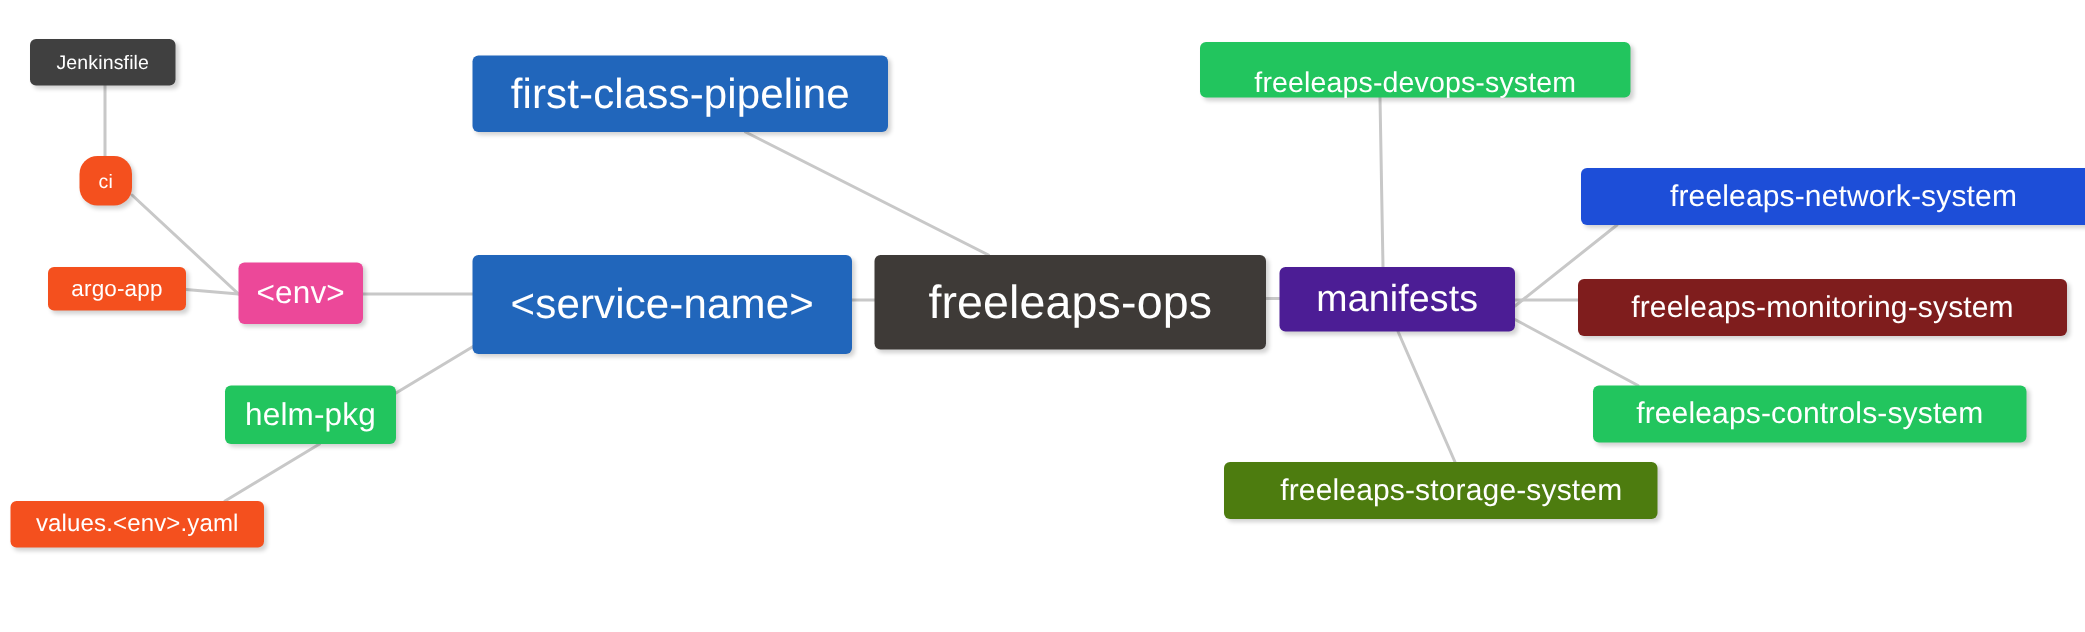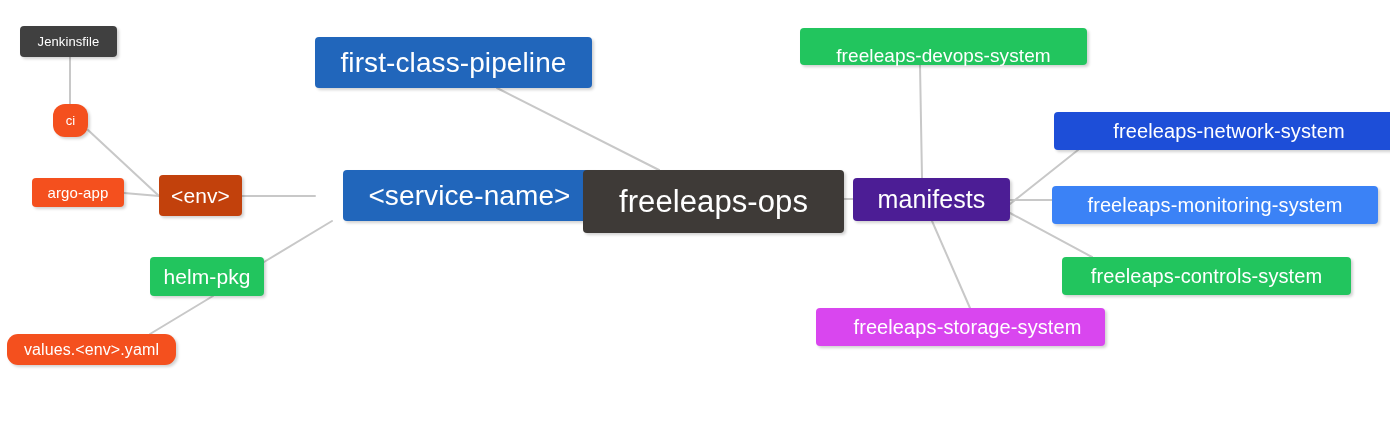--- a/index.html
+++ b/index.html
@@ -69,50 +69,50 @@
   <div id="node-layer">
       <div class="node" style="left: 20px; top: 26px; width: 97px; height: 31px; background: #404040; font-size: 13px;">
         <span class="node-label">Jenkinsfile</span>
       </div>
       <div class="node" style="left: 53px; top: 104px; width: 35px; height: 33px; background: rgb(244, 80, 30); font-size: 13px; border-radius: 12px;">
         <span class="node-label">ci</span>
       </div>
       <div class="node" style="left: 32px; top: 178px; width: 92px; height: 29px; background: rgb(244, 80, 30); font-size: 15px;">
         <span class="node-label">argo-app</span>
       </div>
-      <div class="node" style="left: 159px; top: 175px; width: 83px; height: 41px; background: #c2410c; font-size: 21px;">
+      <div class="node" style="left: 159px; top: 175px; width: 83px; height: 41px; background: #ec4899; font-size: 21px;">
         <span class="node-label">&lt;env&gt;</span>
       </div>
       <div class="node" style="left: 150px; top: 257px; width: 114px; height: 39px; background: rgb(34, 197, 94); font-size: 21px;">
         <span class="node-label">helm-pkg</span>
       </div>
-      <div class="node" style="left: 7px; top: 334px; width: 169px; height: 31px; background: rgb(244, 80, 30); font-size: 16px; border-radius: 11px;">
+      <div class="node" style="left: 7px; top: 334px; width: 169px; height: 31px; background: rgb(244, 80, 30); font-size: 16px;">
         <span class="node-label">values.&lt;env&gt;.yaml</span>
       </div>
       <div class="node" style="left: 315px; top: 37px; width: 277px; height: 51px; background: rgb(33, 102, 187); font-size: 28px;">
         <span class="node-label">first-class-pipeline</span>
       </div>
-      <div class="node" style="left: 315px; top: 170px; width: 253px; height: 51px; background: rgb(33, 102, 187); font-size: 28px; margin-left: 28px;">
+      <div class="node" style="left: 315px; top: 170px; width: 253px; height: 66px; background: rgb(33, 102, 187); font-size: 28px;">
         <span class="node-label">&lt;service-name&gt;</span>
       </div>
       <div class="node" style="left: 583px; top: 170px; width: 261px; height: 63px; background: rgb(62, 58, 55); font-size: 31px; align-items: center;">
         <span class="node-label">freeleaps-ops</span>
       </div>
       <div class="node" style="left: 853px; top: 178px; width: 157px; height: 43px; background: #4c1d95; font-size: 25px;">
         <span class="node-label">manifests</span>
       </div>
       <div class="node" style="left: 800px; top: 28px; width: 287px; height: 37px; background: rgb(34, 197, 94); font-size: 19px; align-items: flex-end;">
         <span class="node-label">freeleaps-devops-system</span>
       </div>
       <div class="node" style="left: 1054px; top: 112px; width: 350px; height: 38px; background: #1d4ed8; font-size: 20px;">
         <span class="node-label">freeleaps-network-system</span>
       </div>
-      <div class="node" style="left: 1052px; top: 186px; width: 326px; height: 38px; background: #3b82f6; font-size: 20px;">
+      <div class="node" style="left: 1052px; top: 186px; width: 326px; height: 38px; background: #7f1d1d; font-size: 20px;">
         <span class="node-label">freeleaps-monitoring-system</span>
       </div>
       <div class="node" style="left: 1062px; top: 257px; width: 289px; height: 38px; background: rgb(34, 197, 94); font-size: 20px;">
         <span class="node-label">freeleaps-controls-system</span>
       </div>
-      <div class="node" style="left: 816px; top: 308px; width: 289px; height: 38px; background: #d946ef; font-size: 20px; padding-left: 24px;">
+      <div class="node" style="left: 816px; top: 308px; width: 289px; height: 38px; background: #4d7c0f; font-size: 20px; padding-left: 24px;">
         <span class="node-label">freeleaps-storage-system</span>
       </div>
     </div>
 </div>
 
 </body></html>

